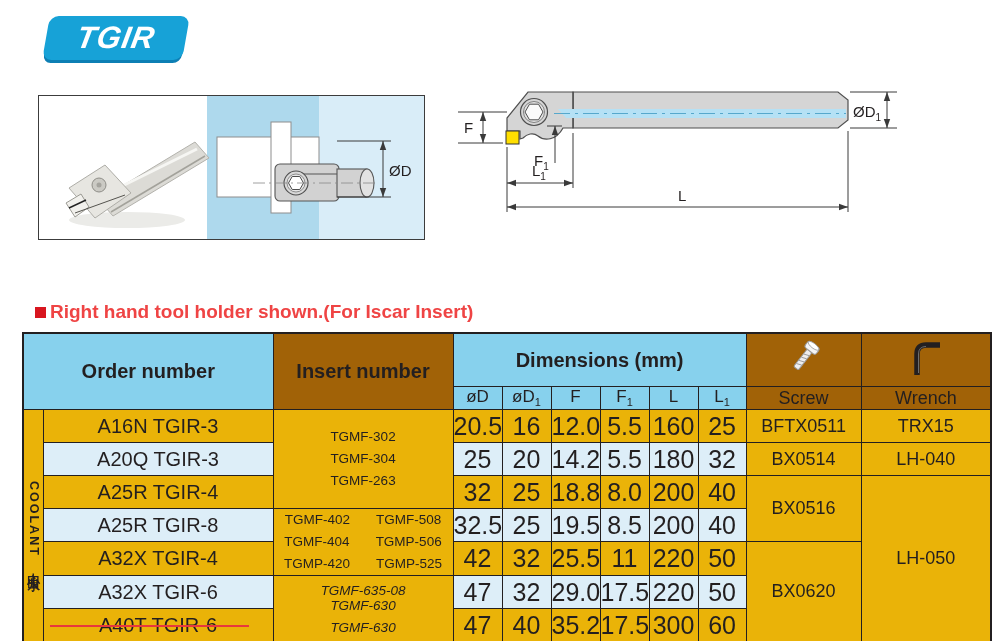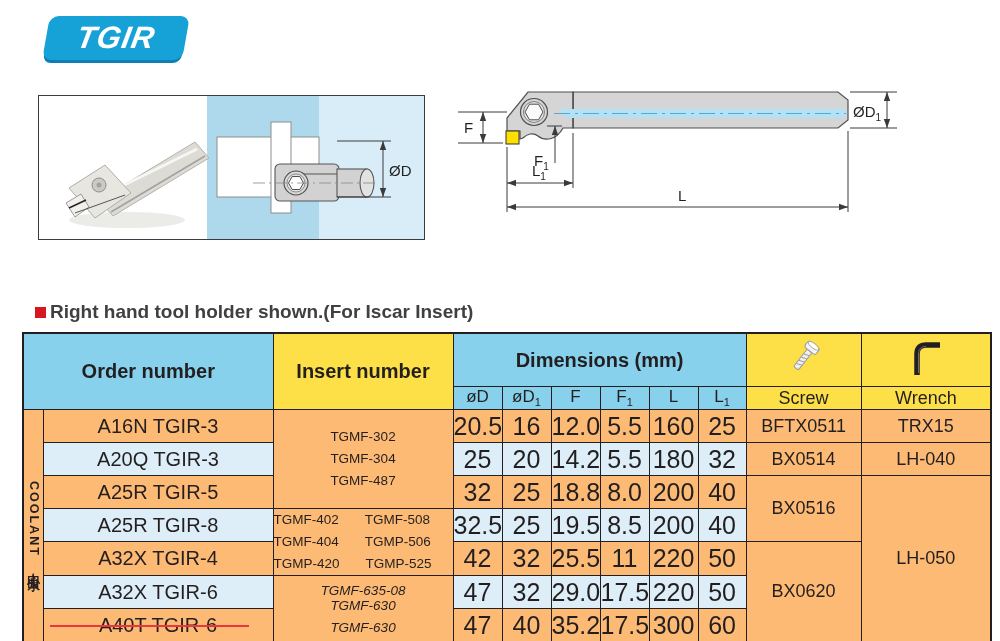--- a/index.html
+++ b/index.html
@@ -15,41 +15,41 @@
   
   .fig-left{position:absolute;left:38px;top:95px;width:385px;height:143px;border:1.5px solid #3c3c3c;background:#fff;}
   .fig-right{position:absolute;left:450px;top:75px;width:550px;height:157px;}
   .dl{stroke:#3a3a3a;stroke-width:1;fill:none;}
   .dim-text{font-size:15px;fill:#231f20;}
   .dim-sub{font-size:10px;}
 
   
   .caption{position:absolute;left:35px;top:301px;display:flex;align-items:center;}
   .caption .sq{width:11px;height:11px;background:#d8161f;margin-right:4px;}
-  .caption .txt{font-size:19px;font-weight:bold;color:#404040;}
+  .caption .txt{font-size:19px;font-weight:bold;color:#ef4444;}
 
   
   table.spec{position:absolute;left:22px;top:332px;border-collapse:collapse;table-layout:fixed;
              width:968px;border:2px solid #231f20;}
   table.spec th,table.spec td{border:1px solid #231f20;padding:0;text-align:center;vertical-align:middle;}
   tr.h1 th{height:52px;}
   tr.h2 th{height:22px;font-weight:normal;}
   .th-blue{background:#87d1ed;}
-  .th-white{background:#fde047;}
+  .th-white{background:#a16207;}
   .big-head{font-size:20px;font-weight:bold;}
   .dim-col{font-size:17px;}
   .dim-col sub{font-size:11px;}
   .mini{font-size:18px;}
-  tr.r td{height:32px;background:#fdba74;}
+  tr.r td{height:32px;background:#eab308;}
   tr.r.even td.order,tr.r.even td.dim{background:#ddeef8;}
   td.order{font-size:20px;position:relative;}
   td.dim{font-size:25px;}
   td.plain{font-size:18px;}
   td.insert{font-size:13.5px;line-height:22px;background:#fff;}
-  td.insert .pair{display:flex;justify-content:flex-start;gap:26px;}
+  td.insert .pair{display:flex;justify-content:center;gap:26px;}
   td.insert.tight{line-height:15px;font-style:italic;}
   td.insert.tight .gap-top{margin-top:7px;}
   td.coolant{background:#ffe800;writing-mode:vertical-rl;text-orientation:mixed;
              font-size:12.5px;font-weight:bold;letter-spacing:2px;padding:3px 0;}
   .strike{position:absolute;left:6px;right:24px;top:50%;height:0;border-top:2.2px solid #e8383d;}
 </style>
 </head>
 <body>
 
 <div class="page">
@@ -202,21 +202,21 @@
       <th class="th-white mini">Screw</th>
       <th class="th-white mini">Wrench</th>
     </tr>
 
     <tr class="r odd">
       <td class="coolant" rowspan="7">COOLANT 中心出水</td>
       <td class="order">A16N TGIR-3</td>
       <td class="insert" rowspan="3">
         <div>TGMF-302</div>
         <div>TGMF-304</div>
-        <div>TGMF-487</div>
+        <div>TGMF-263</div>
       </td>
       <td class="dim">20.5</td>
       <td class="dim">16</td>
       <td class="dim">12.0</td>
       <td class="dim">5.5</td>
       <td class="dim">160</td>
       <td class="dim">25</td>
       <td class="plain">BFTX0511</td>
       <td class="plain">TRX15</td>
     </tr>
@@ -225,21 +225,21 @@
       <td class="dim">25</td>
       <td class="dim">20</td>
       <td class="dim">14.2</td>
       <td class="dim">5.5</td>
       <td class="dim">180</td>
       <td class="dim">32</td>
       <td class="plain">BX0514</td>
       <td class="plain">LH-040</td>
     </tr>
     <tr class="r odd">
-      <td class="order">A25R TGIR-5</td>
+      <td class="order">A25R TGIR-4</td>
       <td class="dim">32</td>
       <td class="dim">25</td>
       <td class="dim">18.8</td>
       <td class="dim">8.0</td>
       <td class="dim">200</td>
       <td class="dim">40</td>
       <td class="plain" rowspan="2">BX0516</td>
       <td class="plain" rowspan="5">LH-050</td>
     </tr>
     <tr class="r even">

